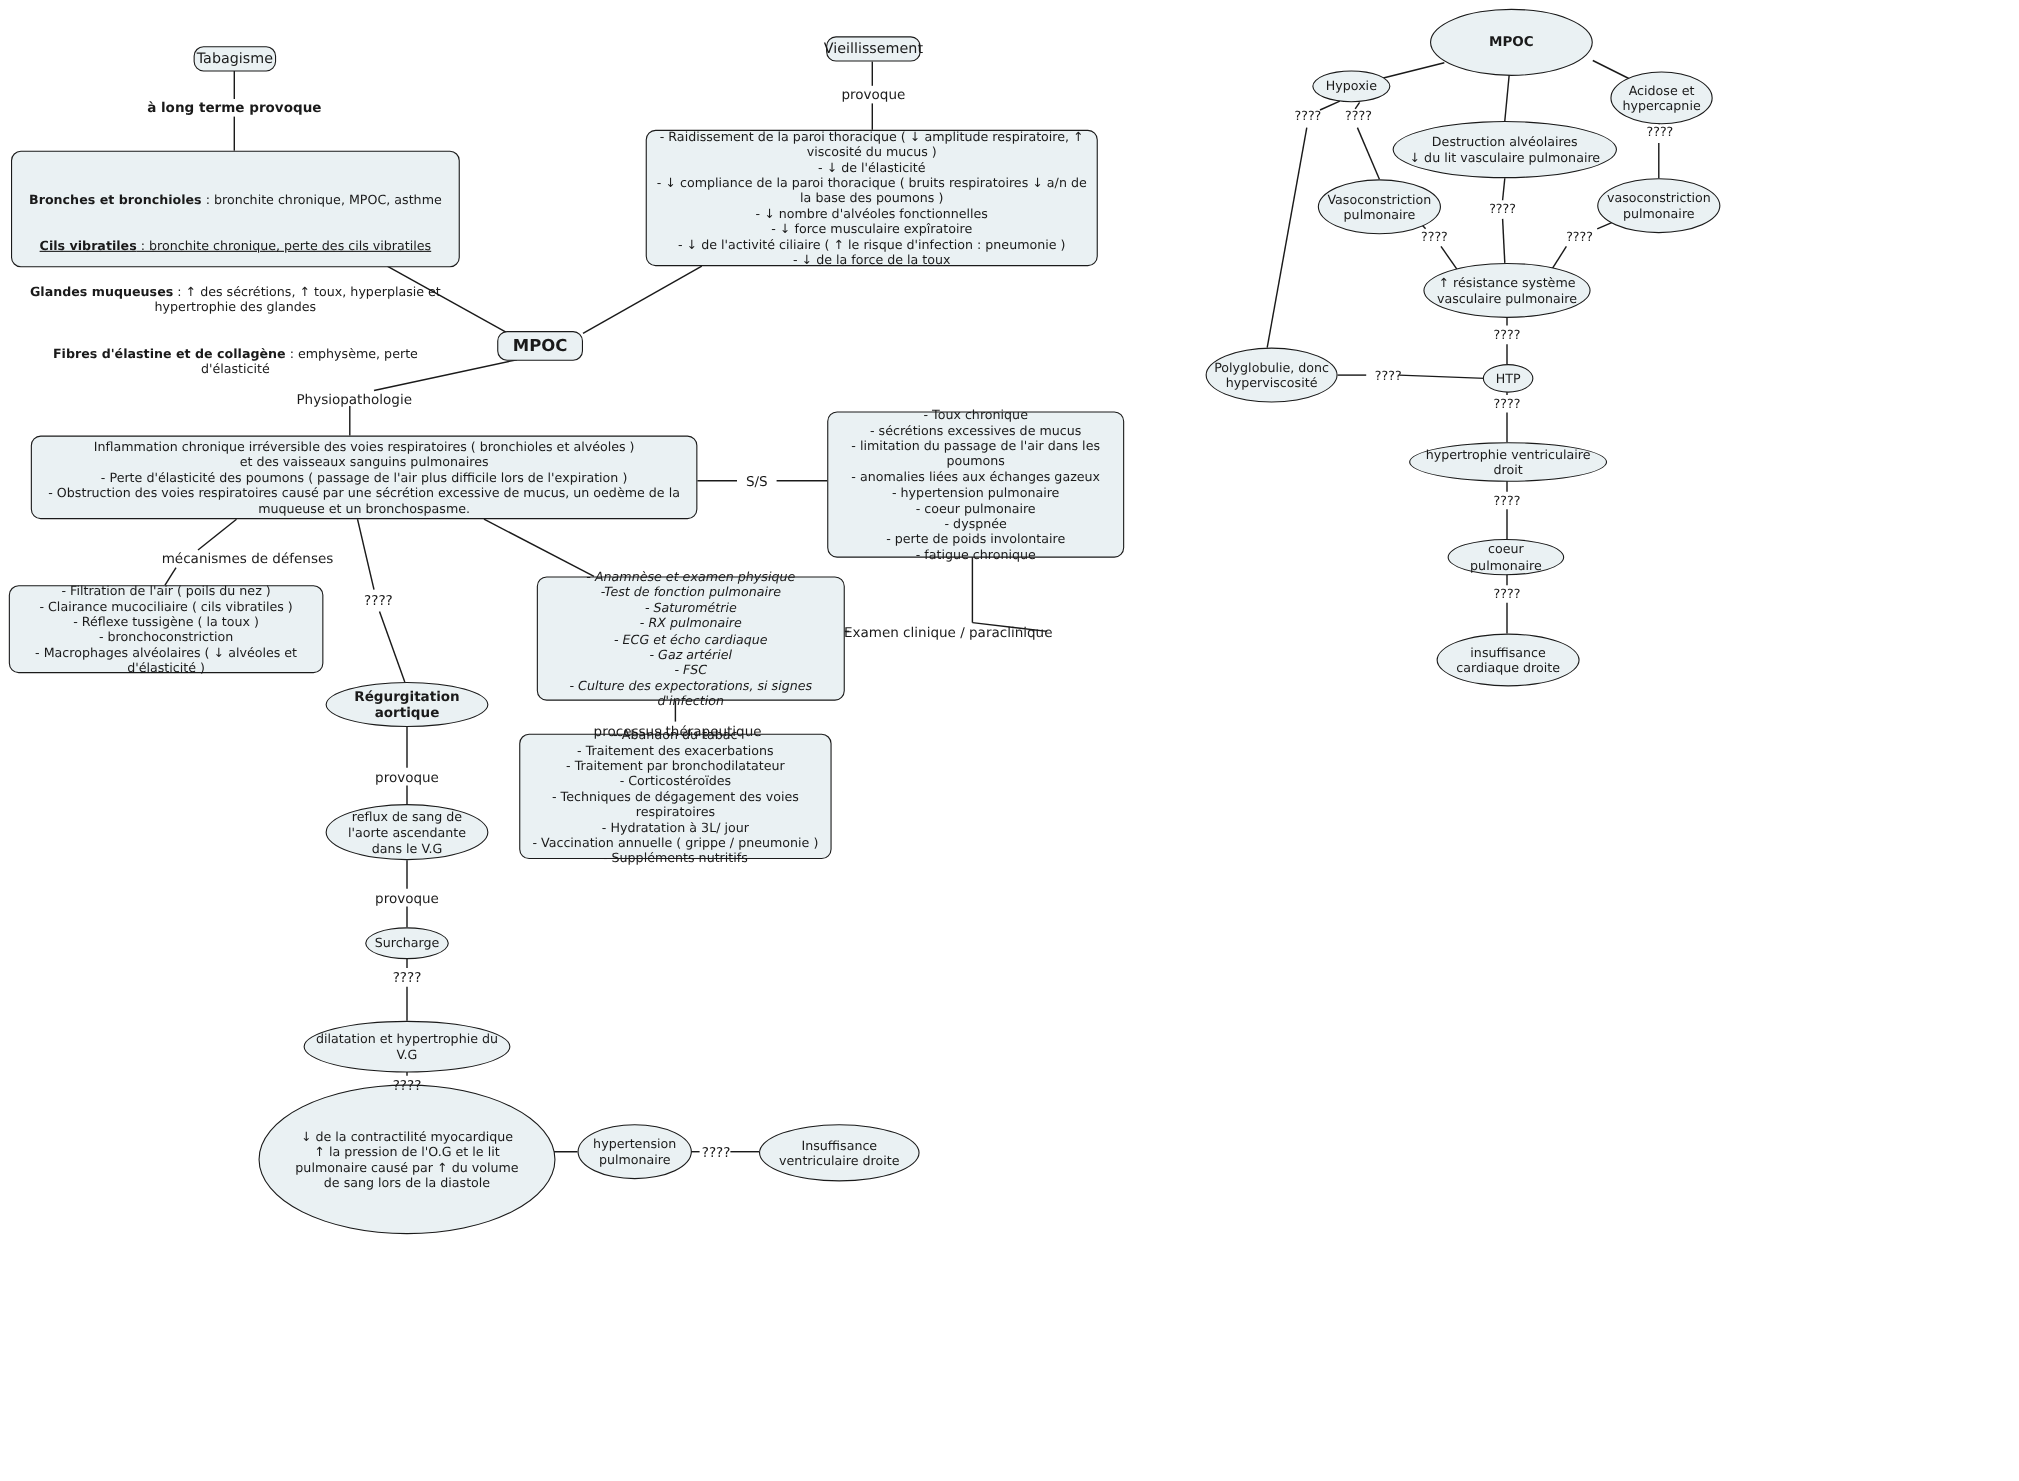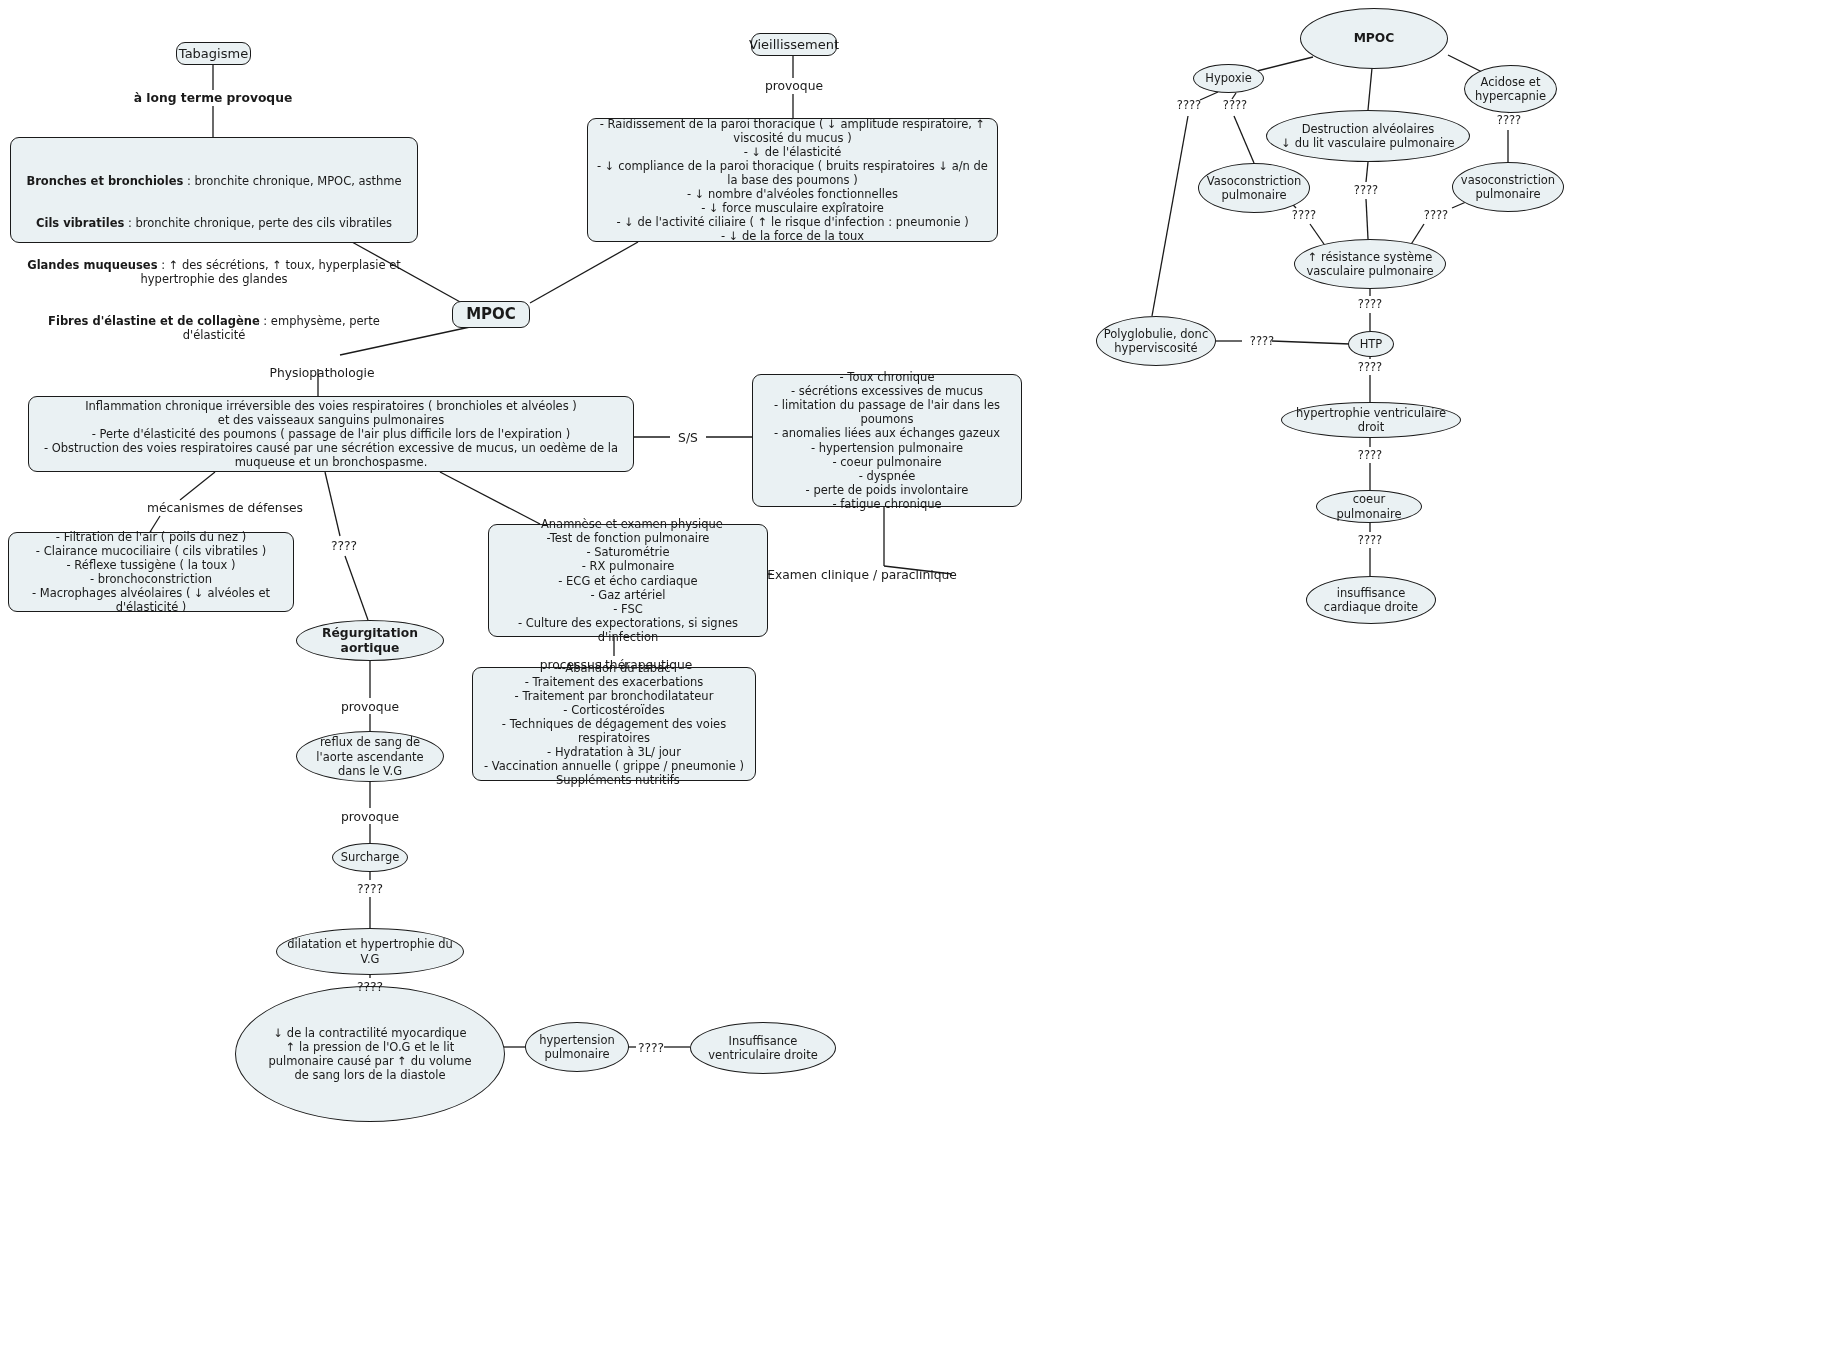--- a/index.html
+++ b/index.html
@@ -166,21 +166,21 @@
   </div>
 
   <div class="linklabel f12" style="left:143px; top:89px; width:140px; height:17px;font-weight:bold;">
     <span>à long terme provoque</span>
   </div>
 
   <div class="node rect f11" style="left:10px; top:137px; width:408px; height:106px; display:block; padding:8px 10px;">
     <div style="text-align:center;">
       <span class="bold">Bronches et bronchioles</span><span> : bronchite chronique, MPOC, asthme</span>
     </div>
-    <div style="text-align:center;">
+    <div style="text-align:center;text-decoration:underline;">
       <span class="bold">Cils vibratiles</span><span> : bronchite chronique, perte des cils vibratiles</span>
     </div>
     <div style="text-align:center;">
       <span class="bold">Glandes muqueuses</span><span> : ↑ des sécrétions, ↑ toux, hyperplasie et hypertrophie des glandes</span>
     </div>
     <div style="text-align:center;">
       <span class="bold">Fibres d'élastine et de collagène</span><span> : emphysème, perte d'élasticité</span>
     </div>
   </div>
 
@@ -199,21 +199,21 @@
 - ↓ nombre d'alvéoles fonctionnelles
 - ↓ force musculaire expîratoire
 - ↓ de l'activité ciliaire ( ↑ le risque d'infection : pneumonie )
 - ↓ de la force de la toux</span>
   </div>
 
   <div class="node rect f15 bold" style="left:452px; top:301px; width:78px; height:27px;">
     <span>MPOC</span>
   </div>
 
-  <div class="linklabel f12" style="left:272px; top:364px; width:100px; height:17px;">
+  <div class="linklabel f12" style="left:272px; top:354px; width:100px; height:17px;">
     <span>Physiopathologie</span>
   </div>
 
   <div class="node rect f11" style="left:28px; top:396px; width:606px; height:76px;">
     <span>Inflammation chronique irréversible des voies respiratoires ( bronchioles et alvéoles )
 et des vaisseaux sanguins pulmonaires
 - Perte d'élasticité des poumons ( passage de l'air plus difficile lors de l'expiration )
 - Obstruction des voies respiratoires causé par une sécrétion excessive de mucus, un oedème de la muqueuse et un bronchospasme.</span>
   </div>
 
@@ -242,21 +242,21 @@
 - Clairance mucociliaire ( cils vibratiles )
 - Réflexe tussigène  ( la toux )
 - bronchoconstriction
 - Macrophages alvéolaires ( ↓ alvéoles et d'élasticité )</span>
   </div>
 
   <div class="linklabel f12" style="left:320px; top:537px; width:48px; height:17px;">
     <span>????</span>
   </div>
 
-  <div class="node rect f11" style="left:488px; top:524px; width:280px; height:113px;">
+  <div class="node rect f11" style="left:488px; top:524px; width:280px; height:113px;font-style:italic;">
     <span>- Anamnèse et examen physique
 -Test de fonction pulmonaire
 - Saturométrie
 - RX pulmonaire
 - ECG et écho cardiaque
 - Gaz artériel
 - FSC
 - Culture des expectorations, si signes d'infection</span>
   </div>
 

